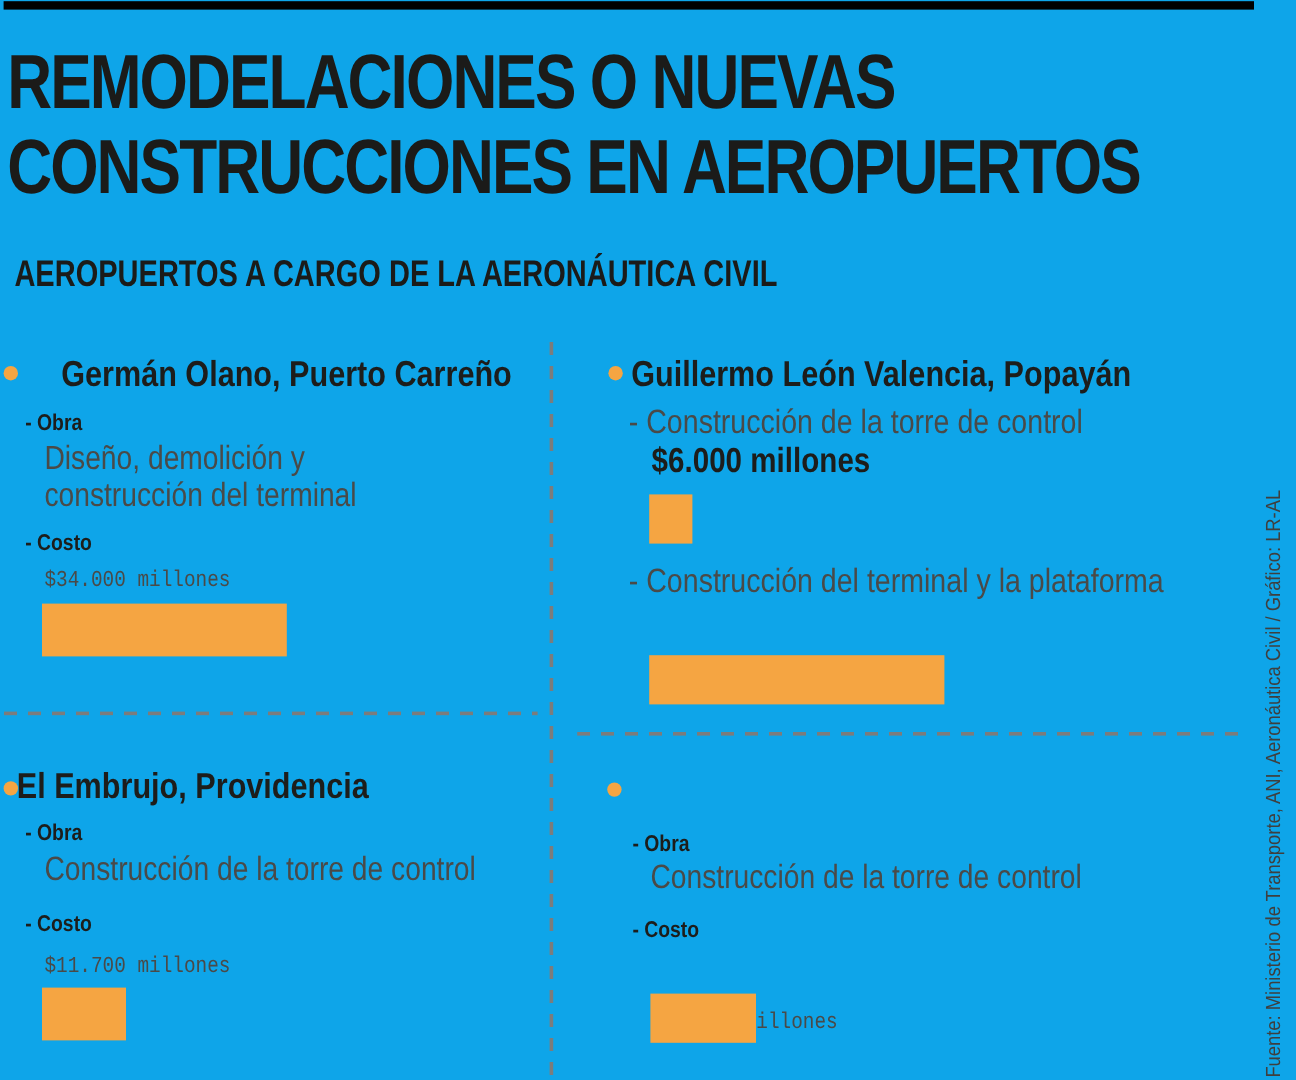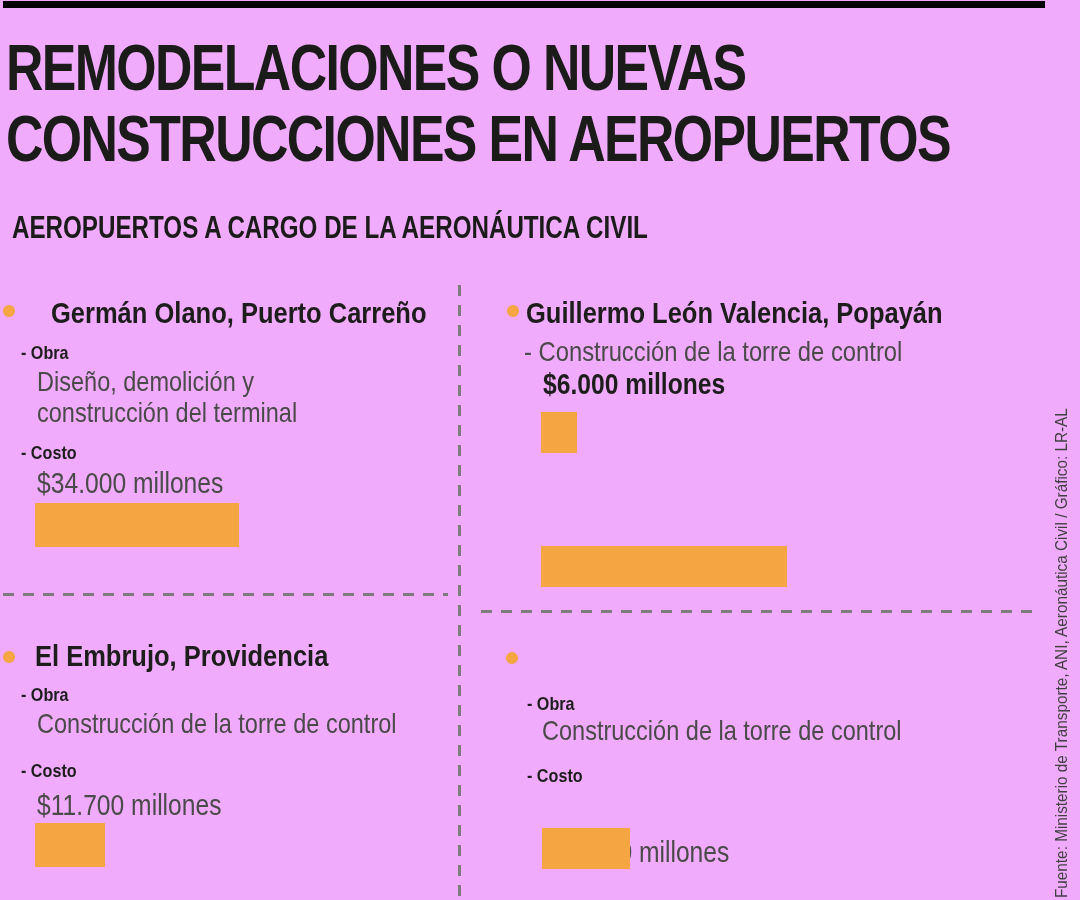--- a/index.html
+++ b/index.html
@@ -1,17 +1,17 @@
 <!DOCTYPE html>
 <html><head>
 <meta charset="utf-8">
 <style>
   html,body{margin:0;padding:0;background:#ffffff;}
   .canvas{
-    position:relative;width:1080px;height:900px;background:#f0abfc;overflow:hidden;
+    position:relative;width:1080px;height:900px;background:#0ea5e9;overflow:hidden;
     font-family:"Liberation Sans","DejaVu Sans",sans-serif;
   }
   .abs{position:absolute;}
   .top-bar{left:3px;top:1px;width:1042px;height:7px;background:#000000;}
   .main-title{
     left:6px;top:33px;width:1250px;color:#1b1b19;font-weight:700;
     font-size:64px;line-height:71px;letter-spacing:-2px;
     transform:scaleX(0.81);transform-origin:0 0;white-space:nowrap;
   }
   .subtitle{
@@ -24,21 +24,21 @@
     background:repeating-linear-gradient(to right,#7c7c7c 0 11px,transparent 11px 20px);}
   .dash-h.left{left:3px;top:593px;width:445px;}
   .dash-h.right{left:481px;top:610px;width:557px;}
   .bullet{width:12px;height:12px;border-radius:50%;background:#F5A542;}
   .cond{display:inline-block;white-space:nowrap;transform:scaleX(0.85);transform-origin:0 50%;}
   .panel-title{font-size:30px;line-height:34px;font-weight:700;color:#1d1d1b;}
   .dash-label{font-size:19px;line-height:32px;font-weight:700;color:#1d1d1b;}
   .body-text{font-size:28px;line-height:31px;font-weight:400;color:#4a4a48;
     transform:scaleX(0.84);transform-origin:0 0;white-space:pre-line;}
   .item-label{font-size:28px;line-height:31px;font-weight:400;color:#4a4a48;}
-  .value-plain{font-size:29px;line-height:32px;font-weight:400;color:#4a4a48;}
+  .value-plain{font-size:19px;line-height:32px;font-weight:400;color:#4a4a48;font-family:Liberation Mono, monospace;}
   .value-bold{font-size:29px;line-height:32px;font-weight:700;color:#1d1d1b;}
   .bar{background:#F5A542;}
   .source{
     left:1052px;top:898px;transform:rotate(-90deg) scaleX(0.9);transform-origin:0 0;
     font-size:17px;line-height:20px;color:#3f3f3e;white-space:nowrap;
   }
 </style>
 </head>
 <body>
 
@@ -78,24 +78,27 @@
   <div class="abs panel-title" style="left:526px;top:296px;">
     <span class="cond">Guillermo León Valencia, Popayán</span>
   </div>
   <div class="abs item-label" style="left:524px;top:336px;">
     <span class="cond">- Construcción de la torre de control</span>
   </div>
   <div class="abs value-bold" style="left:543px;top:368px;text-align:center;">
     <span class="cond">$6.000 millones</span>
   </div>
   <div class="abs bar" style="left: 541px; top: 412px; height: 41px; width: 36px; background: rgb(245, 165, 66);"></div>
+  <div class="abs item-label" style="left:524px;top:468px;">
+    <span class="cond">- Construcción del terminal y la plataforma</span>
+  </div>
   <div class="abs bar" style="left: 541px; top: 546px; height: 41px; width: 246px; background: rgb(245, 165, 66);"></div>
 
   <div class="abs bullet" style="left: 3px; top: 651px; background: rgb(245, 165, 66);"></div>
-  <div class="abs panel-title" style="left:35px;top:639px;">
+  <div class="abs panel-title" style="left:14px;top:639px;">
     <span class="cond">El Embrujo, Providencia</span>
   </div>
   <div class="abs dash-label" style="left:21px;top:679px;">
     <span class="cond">- Obra</span>
   </div>
   <div class="abs body-text" style="left:37px;top:708px;">Construcción de la torre de control</div>
   <div class="abs dash-label" style="left:21px;top:755px;">
     <span class="cond">- Costo</span>
   </div>
   <div class="abs value-plain" style="left:37px;top:789px;">

